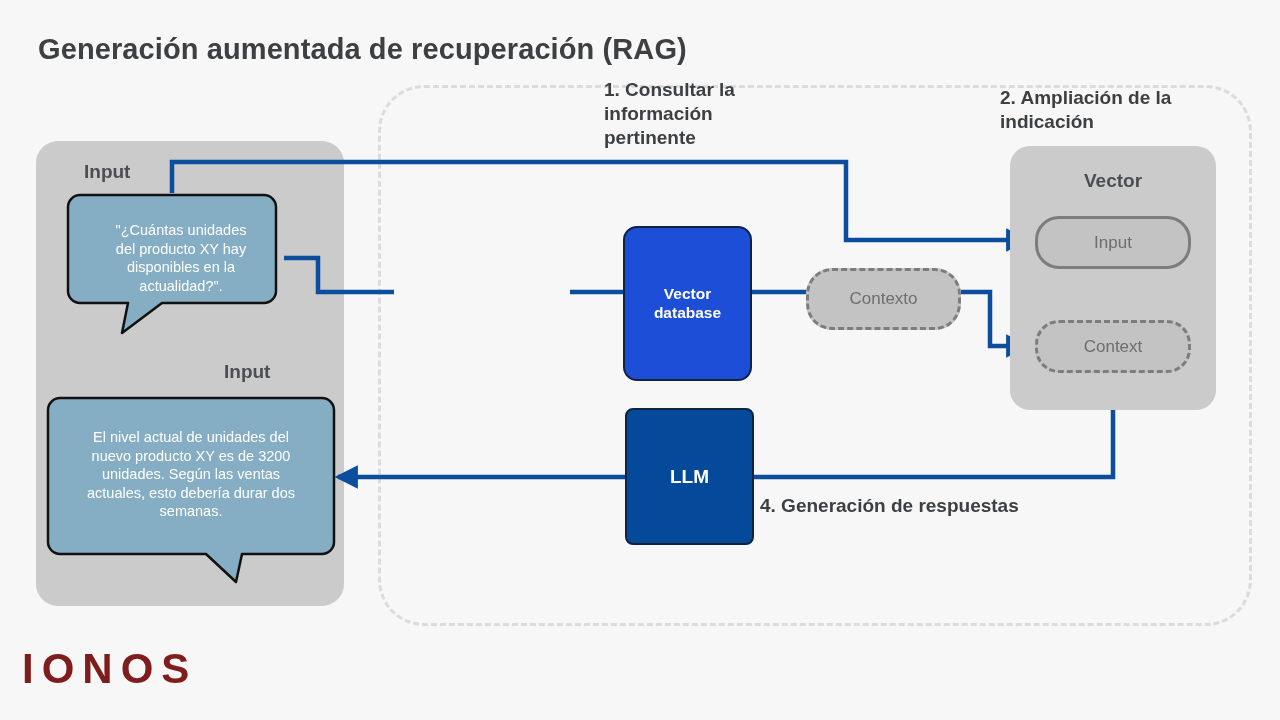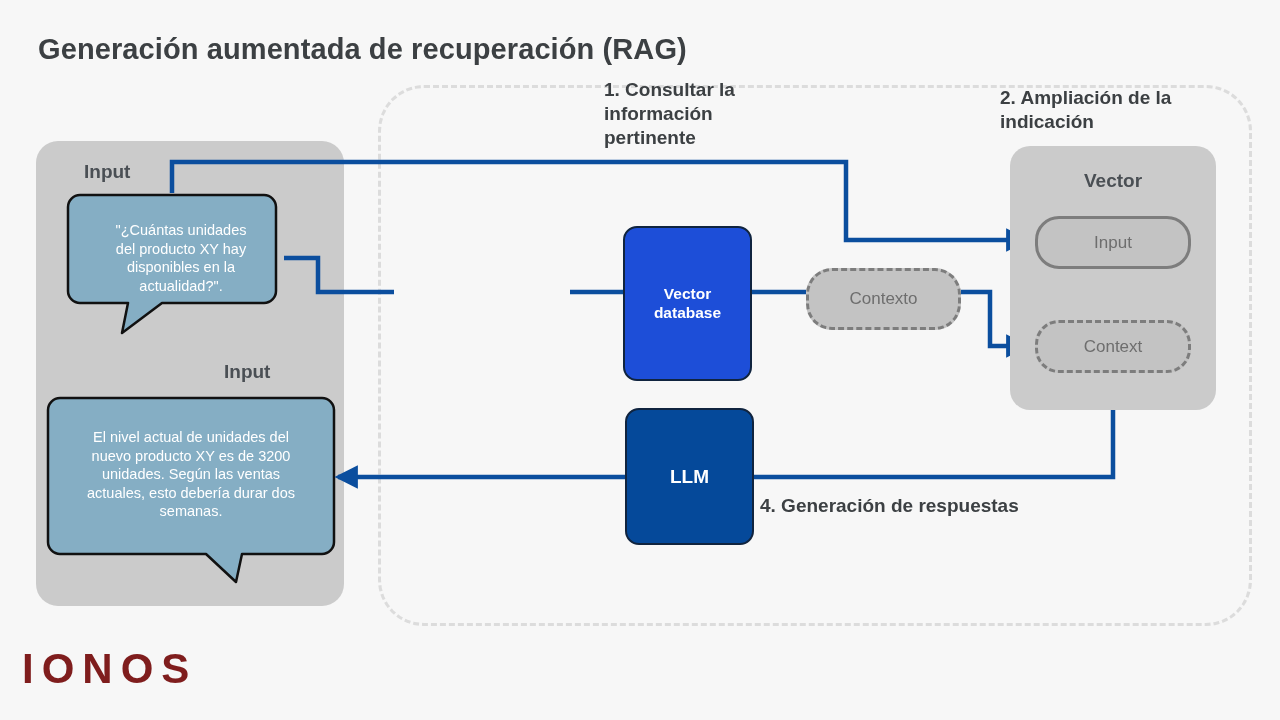--- a/index.html
+++ b/index.html
@@ -79,21 +79,21 @@
     font-size: 18px;
   }
   #vectordb-box {
     left: 623px; top: 226px; width: 129px; height: 155px;
     background: #1d4ed8; border-radius: 14px;
     font-size: 15.5px; font-weight: bold; line-height: 1.22;
     white-space: pre-line;
   }
   #llm-box {
     left: 625px; top: 408px; width: 129px; height: 137px;
-    background: #05499a; border-radius: 14px;
+    background: #05499a; border-radius: 8px;
     font-size: 19px; font-weight: bold;
   }
 
   
   #contexto-pill {
     left: 806px; top: 268px; width: 155px; height: 62px;
     background: #c3c3c3;
     border: 3px dashed #7d7d7d;
     border-radius: 26px;
     display: flex; align-items: center; justify-content: center;

